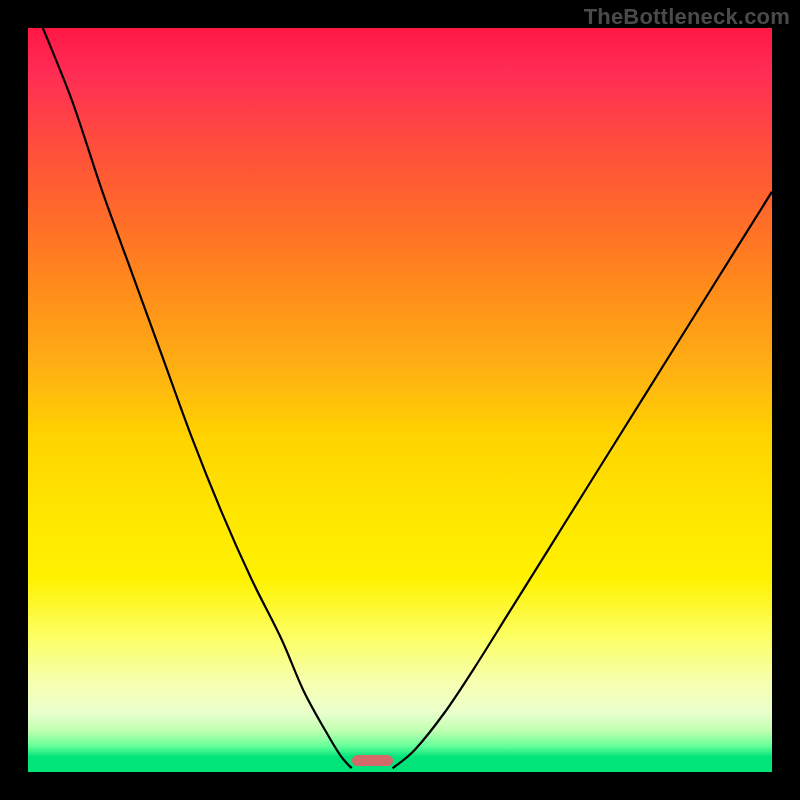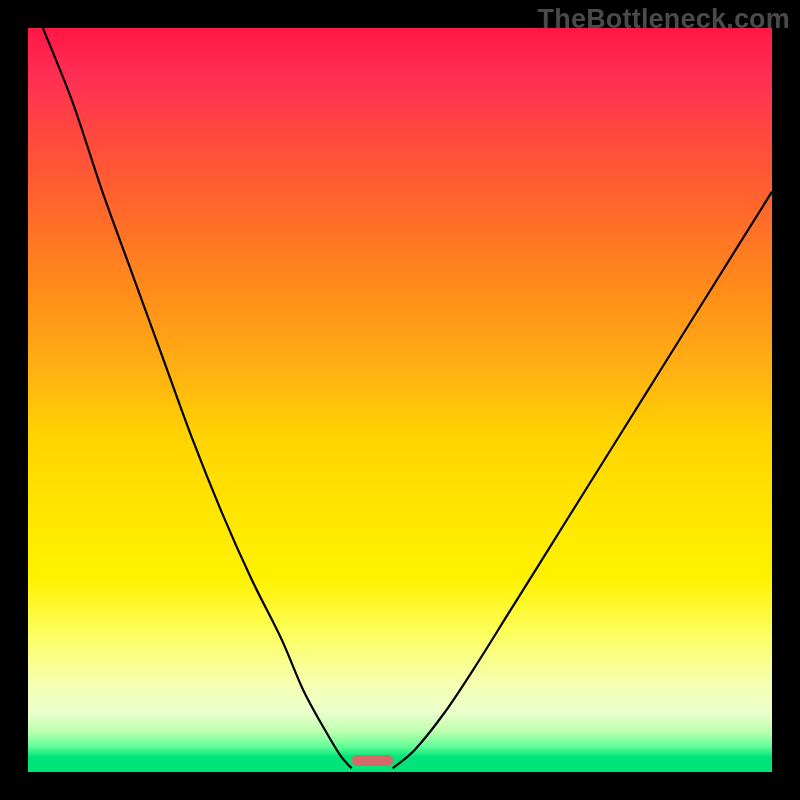--- a/index.html
+++ b/index.html
@@ -43,21 +43,21 @@
       #66ff99 96.5%,
       #00e47a 98%,
       #00e47a 100%
     );
   }
   .watermark {
     position: absolute;
     top: 4px;
     right: 10px;
     color: #4a4a4a;
-    font-size: 27px;
+    font-size: 22px;
     font-weight: 600;
     letter-spacing: 0.2px;
     user-select: none;
   }
   svg.curves {
     position: absolute;
     top: 0;
     left: 0;
     width: 744px;
     height: 744px;

